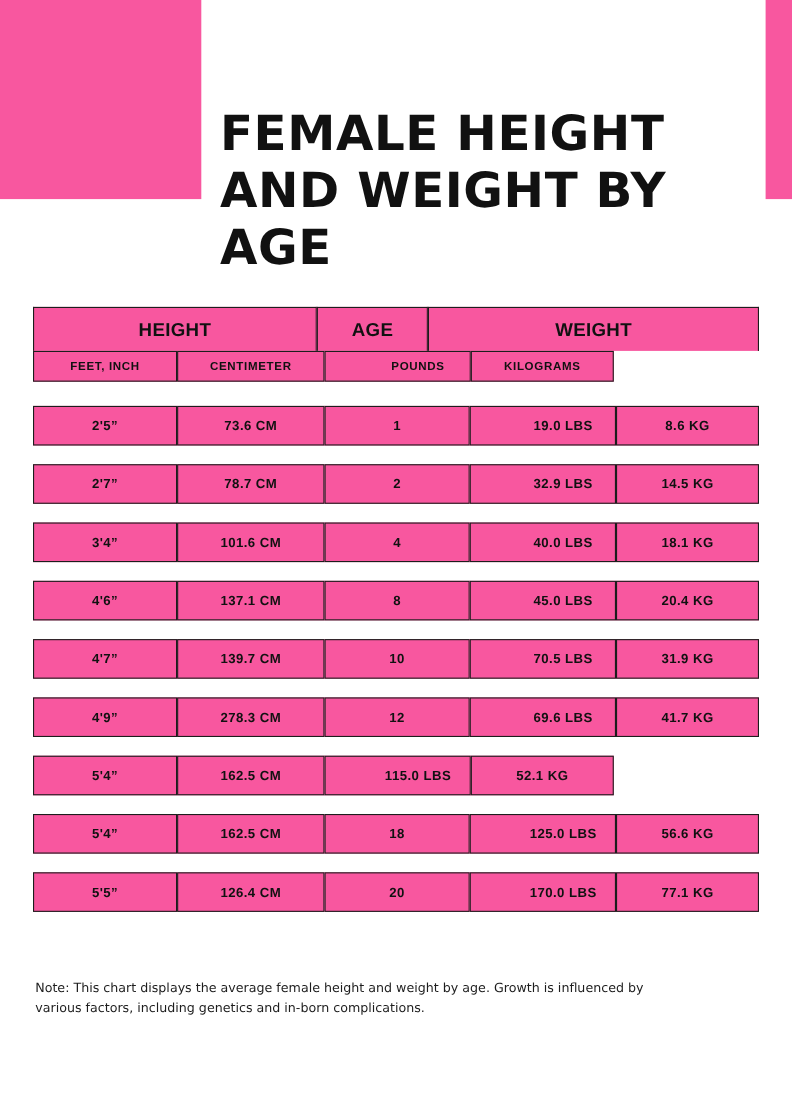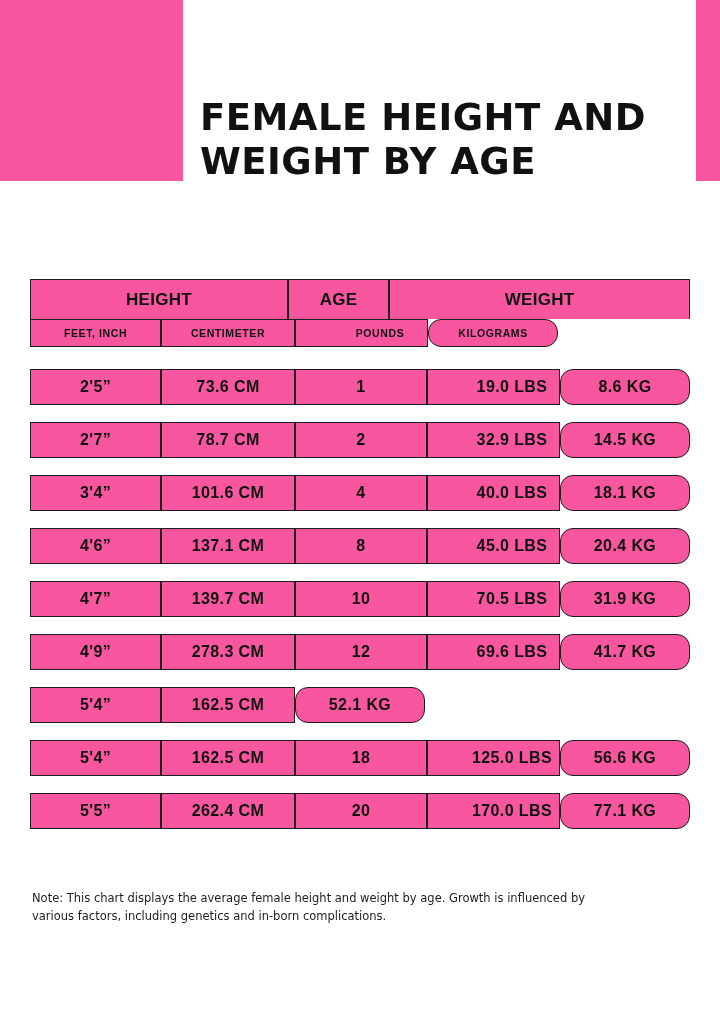--- a/index.html
+++ b/index.html
@@ -32,21 +32,21 @@
     height: 181px;
     background: #f8579f;
   }
 
   
   .title {
     position: absolute;
     left: 200px;
     top: 96px;
     width: 470px;
-    font-size: 37px;
+    font-size: 44px;
     line-height: 1.18;
     font-weight: bold;
     letter-spacing: 0.5px;
     color: #111111;
     text-transform: uppercase;
     font-family: "DejaVu Sans", sans-serif;
   }
 
   
   .table-wrap {
@@ -88,36 +88,36 @@
   }
 
   .g-height { width: 265px; }
   .g-age    { width: 104px; }
   .g-weight { width: 309px; }
 
   .c-feet   { width: 131px; }
   .c-cm     { width: 134px; }
   .c-age    { width: 132px; }
   .c-lbs    { width: 133px; padding-left: 37px; }
-  .c-kg     { width: 130px; border-radius: 13px; }
+  .c-kg     { width: 130px; }
 
   .spacer { height: 22px; }
 
   .data-row {
     margin-bottom: 17px;
   }
   .data-row .cell {
     height: 36px;
     background: #f8579f;
     border: 1.5px solid #1d1d1d;
     box-sizing: border-box;
     display: flex;
     align-items: center;
     justify-content: center;
-    font-size: 16px;
+    font-size: 12px;
     font-weight: bold;
     letter-spacing: 0.4px;
     color: #111111;
   }
   .data-row .cell + .cell {
     border-left: 1.5px solid #1d1d1d;
   }
 
   .note {
     position: absolute;
@@ -199,34 +199,35 @@
     <div class="cell c-feet">4'9”</div>
     <div class="cell c-cm">278.3 CM</div>
     <div class="cell c-age">12</div>
     <div class="cell c-lbs">69.6 LBS</div>
     <div class="cell c-kg">41.7 KG</div>
   </div>
 
   <div class="row data-row">
     <div class="cell c-feet">5'4”</div>
     <div class="cell c-cm">162.5 CM</div>
+    <div class="cell c-lbs">115.0 LBS</div>
     <div class="cell c-kg">52.1 KG</div>
   </div>
 
   <div class="row data-row">
     <div class="cell c-feet">5'4”</div>
     <div class="cell c-cm">162.5 CM</div>
     <div class="cell c-age">18</div>
     <div class="cell c-lbs">125.0 LBS</div>
     <div class="cell c-kg">56.6 KG</div>
   </div>
 
   <div class="row data-row">
     <div class="cell c-feet">5'5”</div>
-    <div class="cell c-cm">262.4 CM</div>
+    <div class="cell c-cm">126.4 CM</div>
     <div class="cell c-age">20</div>
     <div class="cell c-lbs">170.0 LBS</div>
     <div class="cell c-kg">77.1 KG</div>
   </div>
 
 </div>
 
 <div class="note">Note: This chart displays the average female height and weight by age. Growth is influenced by various factors, including genetics and in-born complications.</div>
 
 </body></html>

